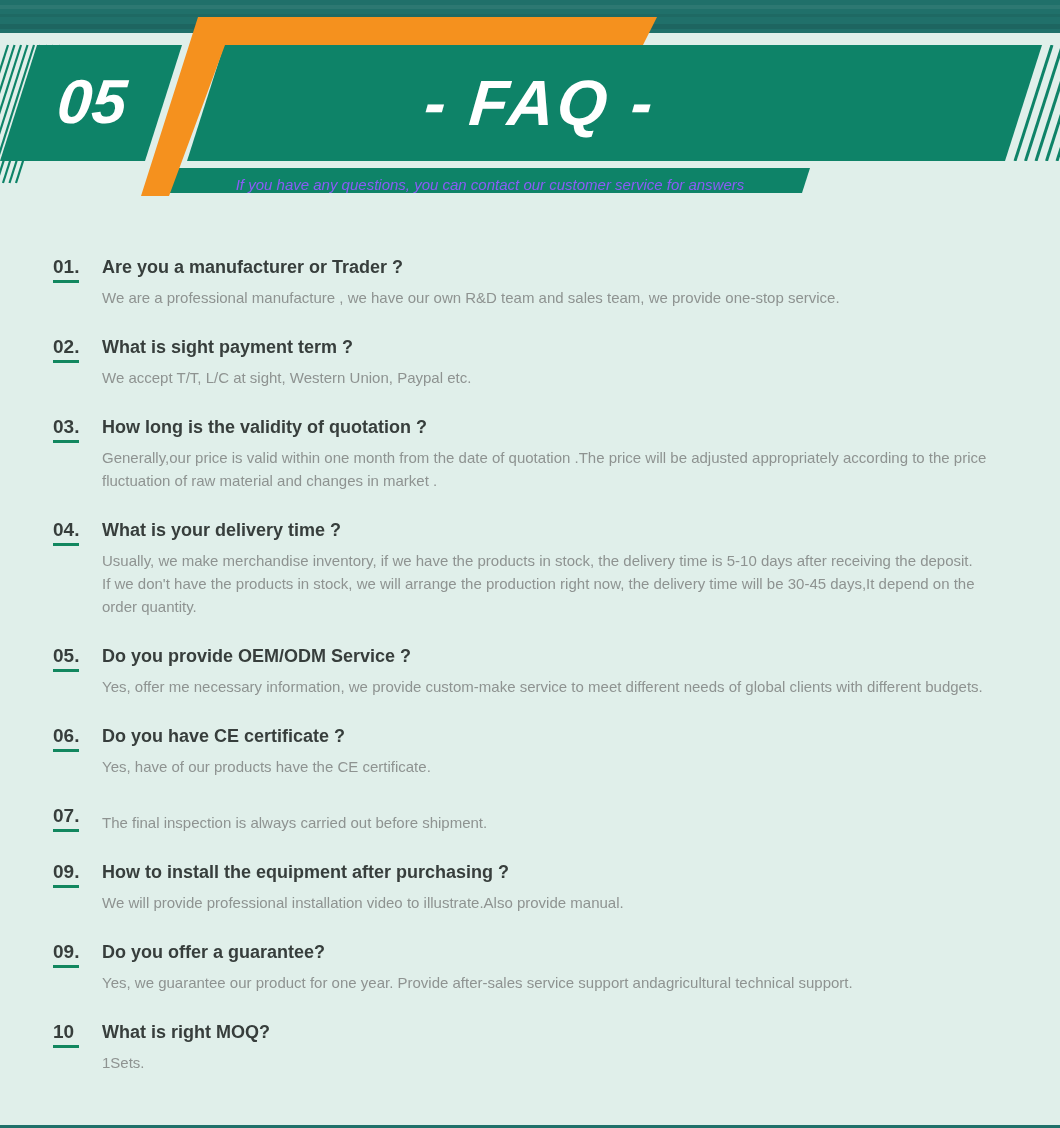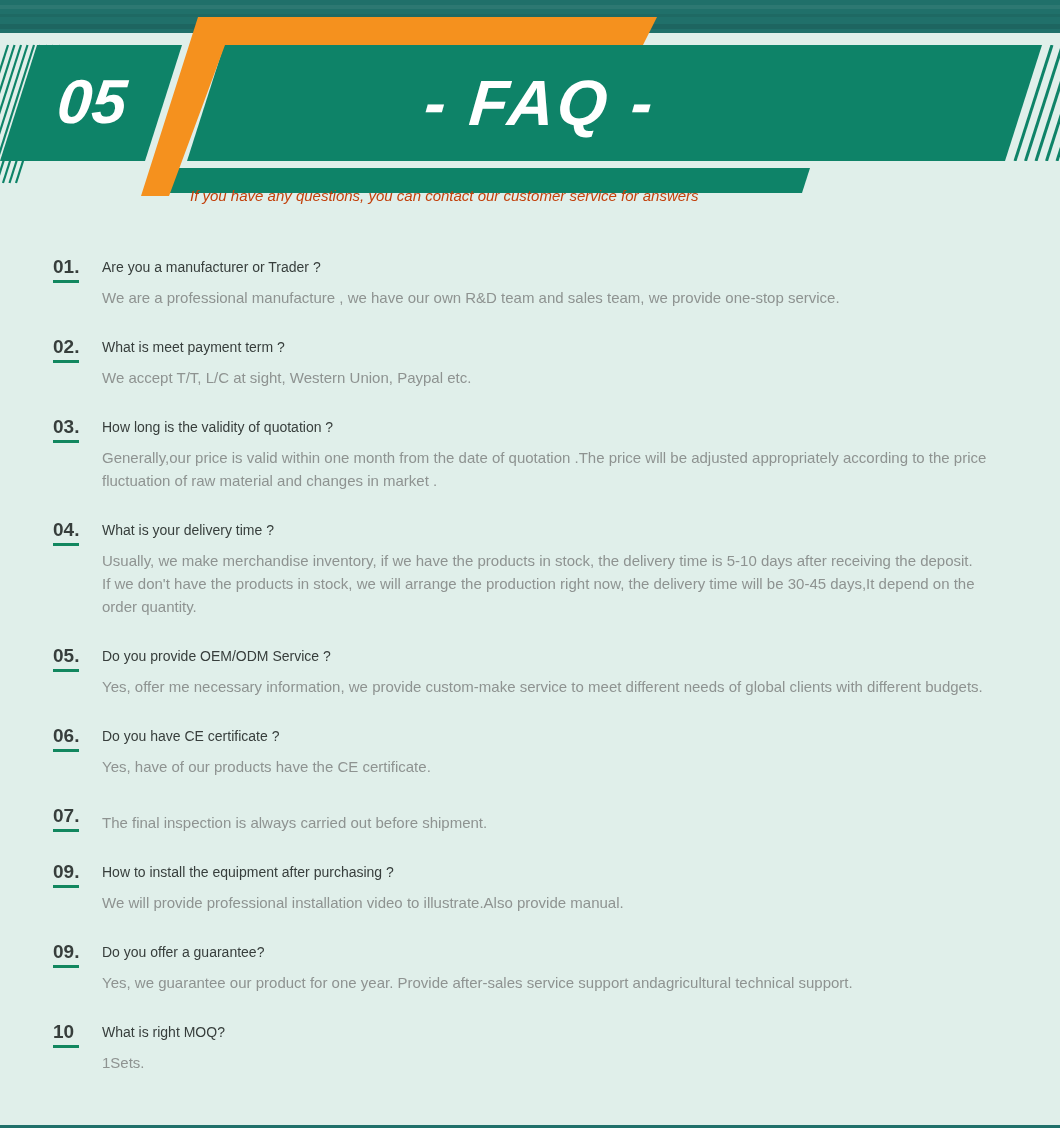--- a/index.html
+++ b/index.html
@@ -20,35 +20,35 @@
   .hdr-text{position:absolute;color:var(--white,#fff);font-style:italic;font-weight:900;}
   .num05{
     left:26px;top:62px;width:132px;text-align:center;
     font-size:62px;line-height:80px;transform:skewX(-5deg);
   }
   .faq-title{
     left:240px;top:62px;width:600px;text-align:center;
     font-size:64px;line-height:82px;letter-spacing:3px;transform:skewX(-5deg);
   }
   .subtitle{
-    left:190px;top:186px;width:600px;
-    font-size:15px;line-height:20px;font-weight:400;color:#c2410c;
+    left:190px;top:175px;width:600px;text-align:center;
+    font-size:15px;line-height:20px;font-weight:400;color:#8b5cf6;
   }
   
   .faq-list{padding:50px 55px 0 53px;}
   .faq-item{display:flex;margin-bottom:26px;}
   .faq-num{width:49px;flex:none;}
   .num-text{
     display:inline-block;font-weight:bold;font-size:19px;line-height:24px;
     color:var(--question_text,#373e3c);
     border-bottom:3px solid var(--underline_green,#12875f);
     padding-bottom:1px;min-width:26px;
   }
   .faq-q{
-    margin:0;font-size:14px;font-weight:normal;line-height:24px;
+    margin:0;font-size:18px;font-weight:bold;line-height:24px;
     color:var(--question_text,#373e3c);
   }
   .faq-a{
     margin:7px 0 0;font-size:15px;line-height:23px;
     color:var(--answer_text,#8e9391);max-width:905px;white-space:pre-line;
   }
   .bottom-edge{position:absolute;left:0;bottom:0;width:1060px;height:3px;
     background:var(--dark_teal,#20706a);}
 </style>
 </head>
@@ -119,21 +119,21 @@
       <h3 class="faq-q">Are you a manufacturer or Trader ?</h3>
       <p class="faq-a">We are a professional manufacture , we have our own R&amp;D team and sales team, we provide one-stop service.</p>
     </div>
   </div>
 
   <div class="faq-item">
     <div class="faq-num">
       <span class="num-text">02.</span>
     </div>
     <div class="faq-body">
-      <h3 class="faq-q">What is meet payment term ?</h3>
+      <h3 class="faq-q">What is sight payment term ?</h3>
       <p class="faq-a">We accept T/T, L/C at sight, Western Union, Paypal etc.</p>
     </div>
   </div>
 
   <div class="faq-item">
     <div class="faq-num">
       <span class="num-text">03.</span>
     </div>
     <div class="faq-body">
       <h3 class="faq-q">How long is the validity of quotation ?</h3>

